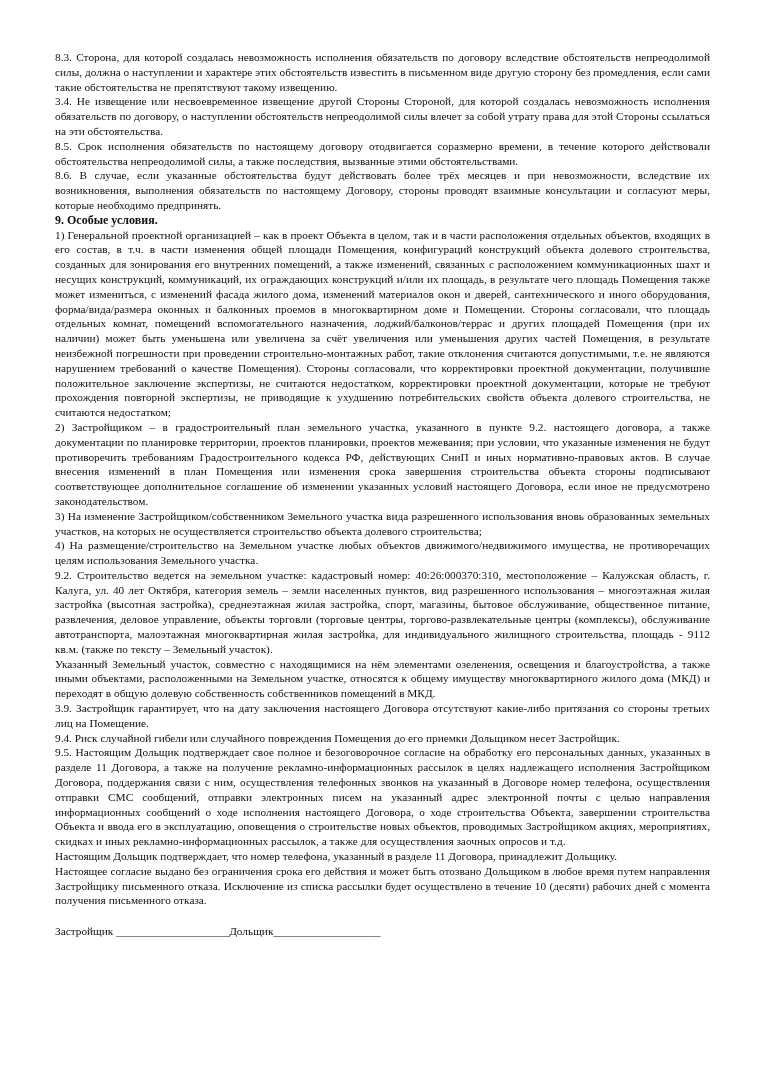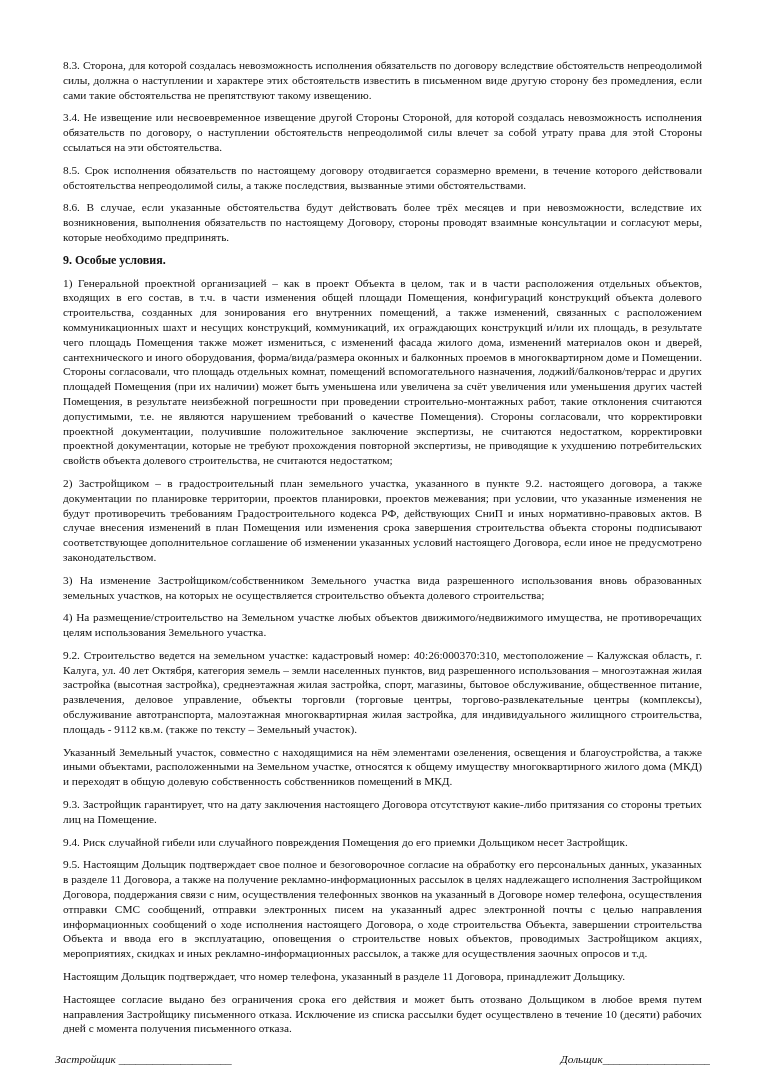--- a/index.html
+++ b/index.html
@@ -18,38 +18,37 @@
   .page {
     position: absolute;
     left: 55px;
     top: 50px;
     width: 655px;
     font-size: 11.3px;
     line-height: 14.8px;
     text-align: justify;
   }
   .page p {
-    margin: 8px;
+    margin: 0;
     text-align: justify;
   }
   .section-heading {
     margin: 22px 0 0 0;
     text-align: center;
     font-weight: bold;
     font-size: 12px;
   }
   .bold {
     font-weight: normal;
   }
   .sig-row {
     display: flex;
-    justify-content: space-between;
+    justify-content: flex-start;
     margin-top: 16px;
     text-align: left;
-    font-style: italic;
   }
   .sig-cell {
     white-space: nowrap;
   }
 </style>
 </head>
 <body>
 
 <div class="page">
   <p>8.3. Сторона, для которой создалась невозможность исполнения обязательств по договору вследствие обстоятельств непреодолимой силы, должна о наступлении и характере этих обстоятельств известить в письменном виде другую сторону без промедления, если сами такие обстоятельства не препятствуют такому извещению.</p>
@@ -60,21 +59,21 @@
   <p class="section-heading">9. Особые условия.</p>
 
   <p>1) Генеральной проектной организацией – как в проект Объекта в целом, так и в части расположения отдельных объектов, входящих в его состав, в т.ч. в части изменения общей площади Помещения, конфигураций конструкций объекта долевого строительства, созданных для зонирования его внутренних помещений, а также изменений, связанных с расположением коммуникационных шахт и несущих конструкций, коммуникаций, их ограждающих конструкций и/или их площадь, в результате чего площадь Помещения также может измениться, с изменений фасада жилого дома, изменений материалов окон и дверей, сантехнического и иного оборудования, форма/вида/размера оконных и балконных проемов в многоквартирном доме и Помещении. Стороны согласовали, что площадь отдельных комнат, помещений вспомогательного назначения, лоджий/балконов/террас и других площадей Помещения (при их наличии) может быть уменьшена или увеличена за счёт увеличения или уменьшения других частей Помещения, в результате неизбежной погрешности при проведении строительно-монтажных работ, такие отклонения считаются допустимыми, т.е. не являются нарушением требований о качестве Помещения). Стороны согласовали, что корректировки проектной документации, получившие положительное заключение экспертизы, не считаются недостатком, корректировки проектной документации, которые не требуют прохождения повторной экспертизы, не приводящие к ухудшению потребительских свойств объекта долевого строительства, не считаются недостатком;</p>
   <p>2) Застройщиком – в градостроительный план земельного участка, указанного в пункте 9.2. настоящего договора, а также документации по планировке территории, проектов планировки, проектов межевания; при условии, что указанные изменения не будут противоречить требованиям Градостроительного кодекса РФ, действующих СниП и иных нормативно-правовых актов. В случае внесения изменений в план Помещения или изменения срока завершения строительства объекта стороны подписывают соответствующее дополнительное соглашение об изменении указанных условий настоящего Договора, если иное не предусмотрено законодательством.</p>
   <p>3) На изменение Застройщиком/собственником Земельного участка вида разрешенного использования вновь образованных земельных участков, на которых не осуществляется строительство объекта долевого строительства;</p>
   <p>4) На размещение/строительство на Земельном участке любых объектов движимого/недвижимого имущества, не противоречащих целям использования Земельного участка.</p>
 
   <p><span>9.2. Строительство ведется на земельном участке: кадастровый номер: </span><span class="bold">40:26:000370:310</span><span>, местоположение – Калужская область, г. Калуга, ул. 40 лет Октября, категория земель – земли населенных пунктов, вид разрешенного использования – многоэтажная жилая застройка (высотная застройка), среднеэтажная жилая застройка, спорт, магазины, бытовое обслуживание, общественное питание, развлечения, деловое управление, объекты торговли (торговые центры, торгово-развлекательные центры (комплексы), обслуживание автотранспорта, малоэтажная многоквартирная жилая застройка, для индивидуального жилищного строительства, площадь - 9112 кв.м.  (также по тексту – Земельный участок).</span></p>
   <p>Указанный Земельный участок, совместно с находящимися на нём элементами озеленения, освещения и благоустройства, а также иными объектами, расположенными на Земельном участке, относятся к общему имуществу многоквартирного жилого дома (МКД) и переходят в общую долевую собственность собственников помещений в МКД.</p>
 
-  <p>9.3. Застройщик гарантирует, что на дату заключения настоящего Договора отсутствуют какие-либо притязания со стороны третьих лиц на Помещение.</p>
+  <p>3.9. Застройщик гарантирует, что на дату заключения настоящего Договора отсутствуют какие-либо притязания со стороны третьих лиц на Помещение.</p>
   <p>9.4. Риск случайной гибели или случайного повреждения Помещения до его приемки Дольщиком несет Застройщик.</p>
   <p>9.5. Настоящим Дольщик подтверждает свое полное и безоговорочное согласие на обработку его персональных данных, указанных в разделе 11 Договора, а также на получение рекламно-информационных рассылок в целях надлежащего исполнения Застройщиком Договора, поддержания связи с ним, осуществления телефонных звонков на указанный в Договоре номер телефона, осуществления отправки СМС сообщений, отправки электронных писем на указанный адрес электронной почты с целью направления информационных сообщений о ходе исполнения настоящего Договора, о ходе строительства Объекта, завершении строительства Объекта и ввода его в эксплуатацию, оповещения о строительстве новых объектов, проводимых Застройщиком акциях, мероприятиях, скидках и иных рекламно-информационных рассылок, а также для осуществления заочных опросов и т.д.</p>
   <p>Настоящим Дольщик подтверждает, что номер телефона, указанный в разделе 11 Договора, принадлежит Дольщику.</p>
   <p>Настоящее согласие выдано без ограничения срока его действия и может быть отозвано Дольщиком в любое время путем направления Застройщику письменного отказа. Исключение из списка рассылки будет осуществлено в течение 10 (десяти) рабочих дней с момента получения письменного отказа.</p>
 
   <div class="sig-row">
     <div class="sig-cell"><span>Застройщик </span><span>____________________</span></div>
     <div class="sig-cell"><span>Дольщик</span><span>___________________</span></div>
   </div>
 </div>

